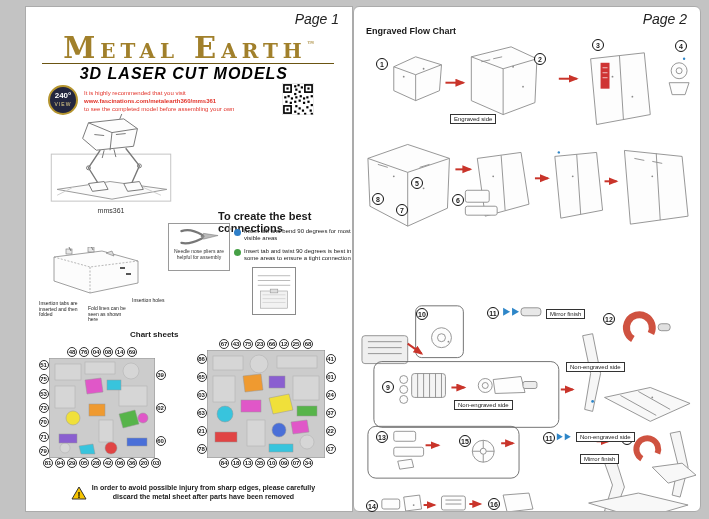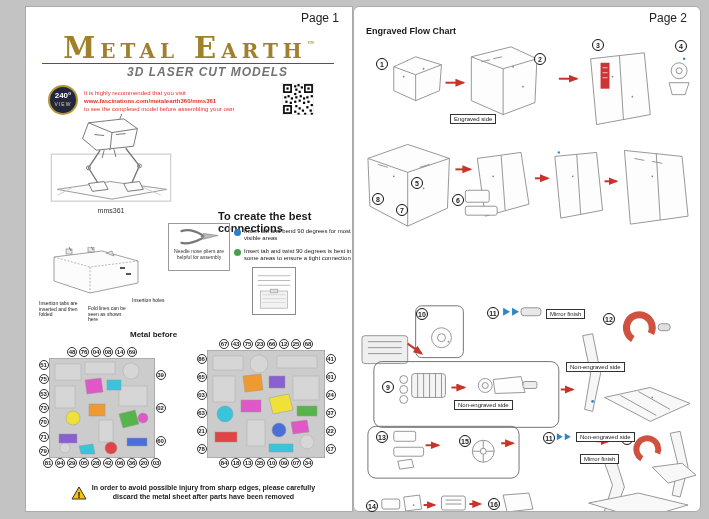--- a/index.html
+++ b/index.html
@@ -1,29 +1,29 @@
 <!DOCTYPE html>
 <html><head>
 <meta charset="utf-8">
 <style>
   * { margin:0; padding:0; box-sizing:border-box; }
   html,body { width:709px; height:519px; }
   body { background:#c3c3c3; font-family:"Liberation Sans",sans-serif; position:relative; overflow:hidden; color:#1a1a1a; }
   .page { position:absolute; top:6px; height:506px; background:#ffffff; border:1px solid #ababab; }
   #page1 { left:25px; width:328px; }
   #page2 { left:353px; width:348px;border-radius:6px; }
-  .page-label { position:absolute; top:4px; right:13px; font-size:12px; color:#222; }
+  .page-label { position:absolute; top:4px; right:13px; font-size:14px; color:#222;font-style:italic; }
 
   
   .logo { position:absolute; left:0; right:0; top:22px; text-align:center; }
   .logo-title { font-family:"DejaVu Serif","Liberation Serif",serif; font-variant:small-caps; font-weight:bold;
                 font-size:29px; line-height:30px; color:#a1802b; letter-spacing:5px; }
   .logo-title sup { font-size:8px; letter-spacing:0; }
   .logo-rule { height:1px; background:#6b5512; margin:0 18px 1px 16px; }
-  .logo-sub { font-size:12px; font-weight:bold; font-style:italic; color:#737373; text-align:right;
+  .logo-sub { font-size:16px; font-weight:bold; font-style:italic; color:#000000; text-align:right;
               padding-right:64px; letter-spacing:1px; }
 
   .badge360 { position:absolute; left:22px; top:78px; width:30px; height:30px; border-radius:50%;
               background:#23263f; border:2px solid #b5952f; color:#fff; display:flex; flex-direction:column;
               align-items:center; justify-content:center; font-size:8px; font-weight:bold; line-height:9px; }
   .badge360 .sub { font-size:5px; letter-spacing:1px; color:#e8d48a; font-weight:normal; }
 
   .notice { position:absolute; left:58px; top:82px; width:196px; color:#e2342b; font-size:6px; line-height:8px; }
   .notice .url { font-weight:bold; }
 
@@ -201,21 +201,21 @@
 
   <div class="detail-box">
     <svg width="100%" height="100%" viewBox="0 0 44 48">
       <path d="M5,8 h34 M5,13 h34 M5,18 h34" stroke="#888" stroke-width="0.6"></path>
       <rect x="8" y="24" width="28" height="18" fill="#f2f2f2" stroke="#999" stroke-width="0.6"></rect>
       <path d="M10,28 h24 M10,32 h24 M10,36 h24" stroke="#bbb" stroke-width="0.5"></path>
       <rect x="18" y="22" width="8" height="4" fill="#ddd" stroke="#888" stroke-width="0.5"></rect>
     </svg>
   </div>
 
-  <div class="sheets-title">Metal before</div>
+  <div class="sheets-title">Chart sheets</div>
 
   <div class="sheet-wrap" id="sheet1">
     <div class="num-row">
         <span class="pn">48</span>
         <span class="pn">76</span>
         <span class="pn">04</span>
         <span class="pn">08</span>
         <span class="pn">14</span>
         <span class="pn">69</span>
       </div>

